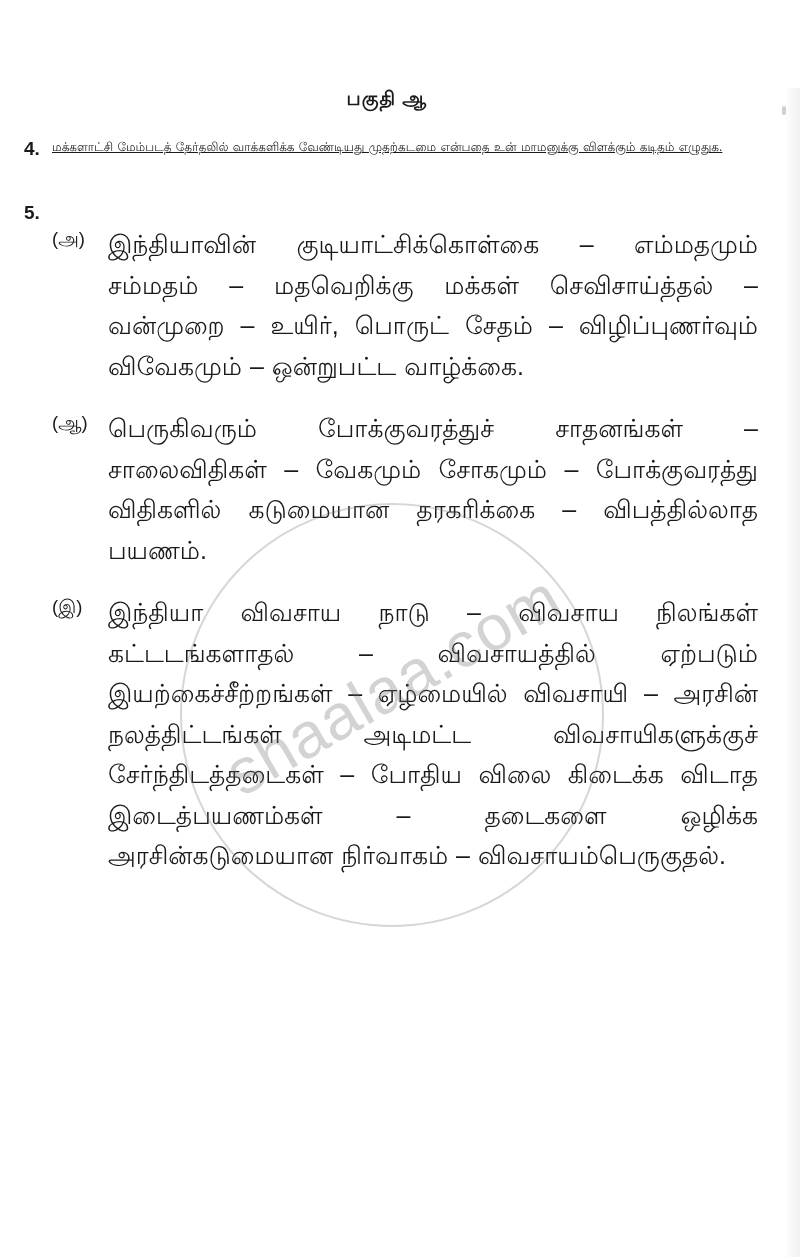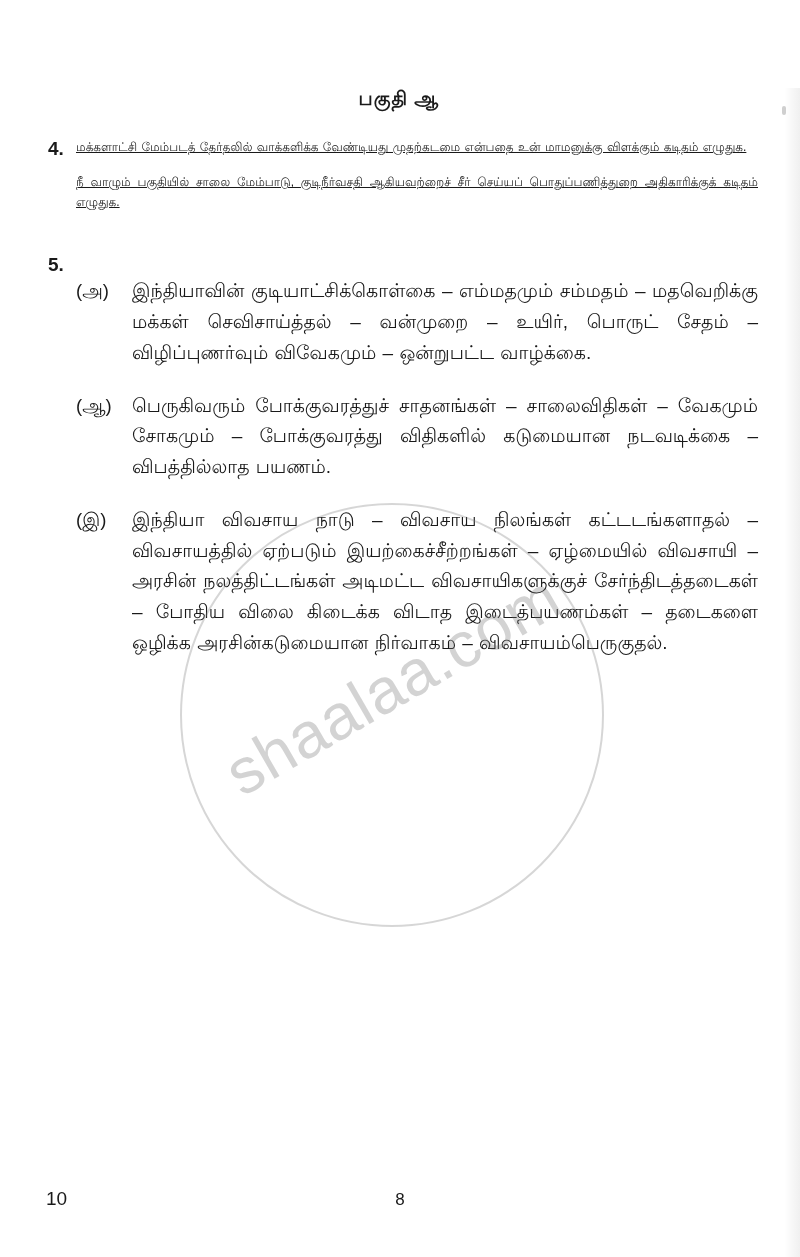--- a/index.html
+++ b/index.html
@@ -66,21 +66,21 @@
     transform: rotate(-30deg);
     letter-spacing: 1px;
     pointer-events: none;
     z-index: 6;
     font-family: "Liberation Sans", sans-serif;
   }
 
   .content {
     position: relative;
     z-index: 2;
-    padding: 0 42px 0 40px;
+    padding: 0 42px 0 16px;
     margin-top: 27px;
   }
 
   .section-heading {
     text-align: center;
     font-size: 19px;
     font-weight: bold;
     margin-top: 88px;
     letter-spacing: 1px;
   }
@@ -129,21 +129,21 @@
     margin-top: 22px;
   }
   .sublabel {
     width: 56px;
     flex: 0 0 56px;
     font-size: 18.5px;
     line-height: 1.62;
   }
   .subbody {
     flex: 1 1 auto;
-    font-size: 19px;
+    font-size: 25px;
     line-height: 1.62;
     text-align: justify;
     word-spacing: 1px;
   }
 
   .footer {
     position: absolute;
     left: 0;
     right: 0;
     top: 1100px;
@@ -176,45 +176,40 @@
   <div class="watermark-text">shaalaa.com</div>
 
   <div class="content">
 
     <div class="section-heading">பகுதி  ஆ</div>
 
     <div class="qrow">
       <div class="qnum">4.</div>
       <div class="qbody">
         <div class="just">மக்களாட்சி  மேம்படத்  தேர்தலில்  வாக்களிக்க  வேண்டியது முதற்கடமை  என்பதை  உன்  மாமனுக்கு  விளக்கும்  கடிதம்  எழுதுக.</div>
-        <div class="just para">நீ வாழும் பகுதியில் சாலை மேம்பாடு, குடிநீர்வசதி ஆகியவற்றைச் சீர் செய்யப் பொதுப்பணித்துறை அதிகாரிக்குக் கடிதம் எழுதுக.</div>
       </div>
     </div>
 
     <div class="qrow" style="margin-top:42px;">
       <div class="qnum">5.</div>
       <div class="qbody">
 
         <div class="subrow">
           <div class="sublabel">(அ)</div>
           <div class="subbody">இந்தியாவின்  குடியாட்சிக்கொள்கை  –  எம்மதமும்  சம்மதம்  – மதவெறிக்கு  மக்கள்  செவிசாய்த்தல்  –  வன்முறை  –  உயிர், பொருட்  சேதம்  –  விழிப்புணர்வும்  விவேகமும்  –  ஒன்றுபட்ட வாழ்க்கை.</div>
         </div>
 
         <div class="subrow">
           <div class="sublabel">(ஆ)</div>
-          <div class="subbody">பெருகிவரும்  போக்குவரத்துச்  சாதனங்கள்  –  சாலைவிதிகள்  – வேகமும்  சோகமும்  –  போக்குவரத்து  விதிகளில்  கடுமையான நடவடிக்கை  –  விபத்தில்லாத  பயணம்.</div>
+          <div class="subbody">பெருகிவரும்  போக்குவரத்துச்  சாதனங்கள்  –  சாலைவிதிகள்  – வேகமும்  சோகமும்  –  போக்குவரத்து  விதிகளில்  கடுமையான தரகரிக்கை  –  விபத்தில்லாத  பயணம்.</div>
         </div>
 
         <div class="subrow">
           <div class="sublabel">(இ)</div>
           <div class="subbody">இந்தியா  விவசாய  நாடு  –  விவசாய  நிலங்கள்  கட்டடங்களாதல் –  விவசாயத்தில்  ஏற்படும்  இயற்கைச்சீற்றங்கள்  –  ஏழ்மையில் விவசாயி  –  அரசின்  நலத்திட்டங்கள்  அடிமட்ட விவசாயிகளுக்குச்  சேர்ந்திடத்தடைகள்  –  போதிய  விலை கிடைக்க  விடாத  இடைத்பயணம்கள்  –  தடைகளை  ஒழிக்க அரசின்கடுமையான  நிர்வாகம்  –  விவசாயம்பெருகுதல்.</div>
         </div>
       </div>
     </div>
 
   </div>
 
-  <div class="footer">
-    <div class="footer-left">10</div>
-    <div class="footer-center">8</div>
-  </div>
 
 </div>
 
 </body></html>

